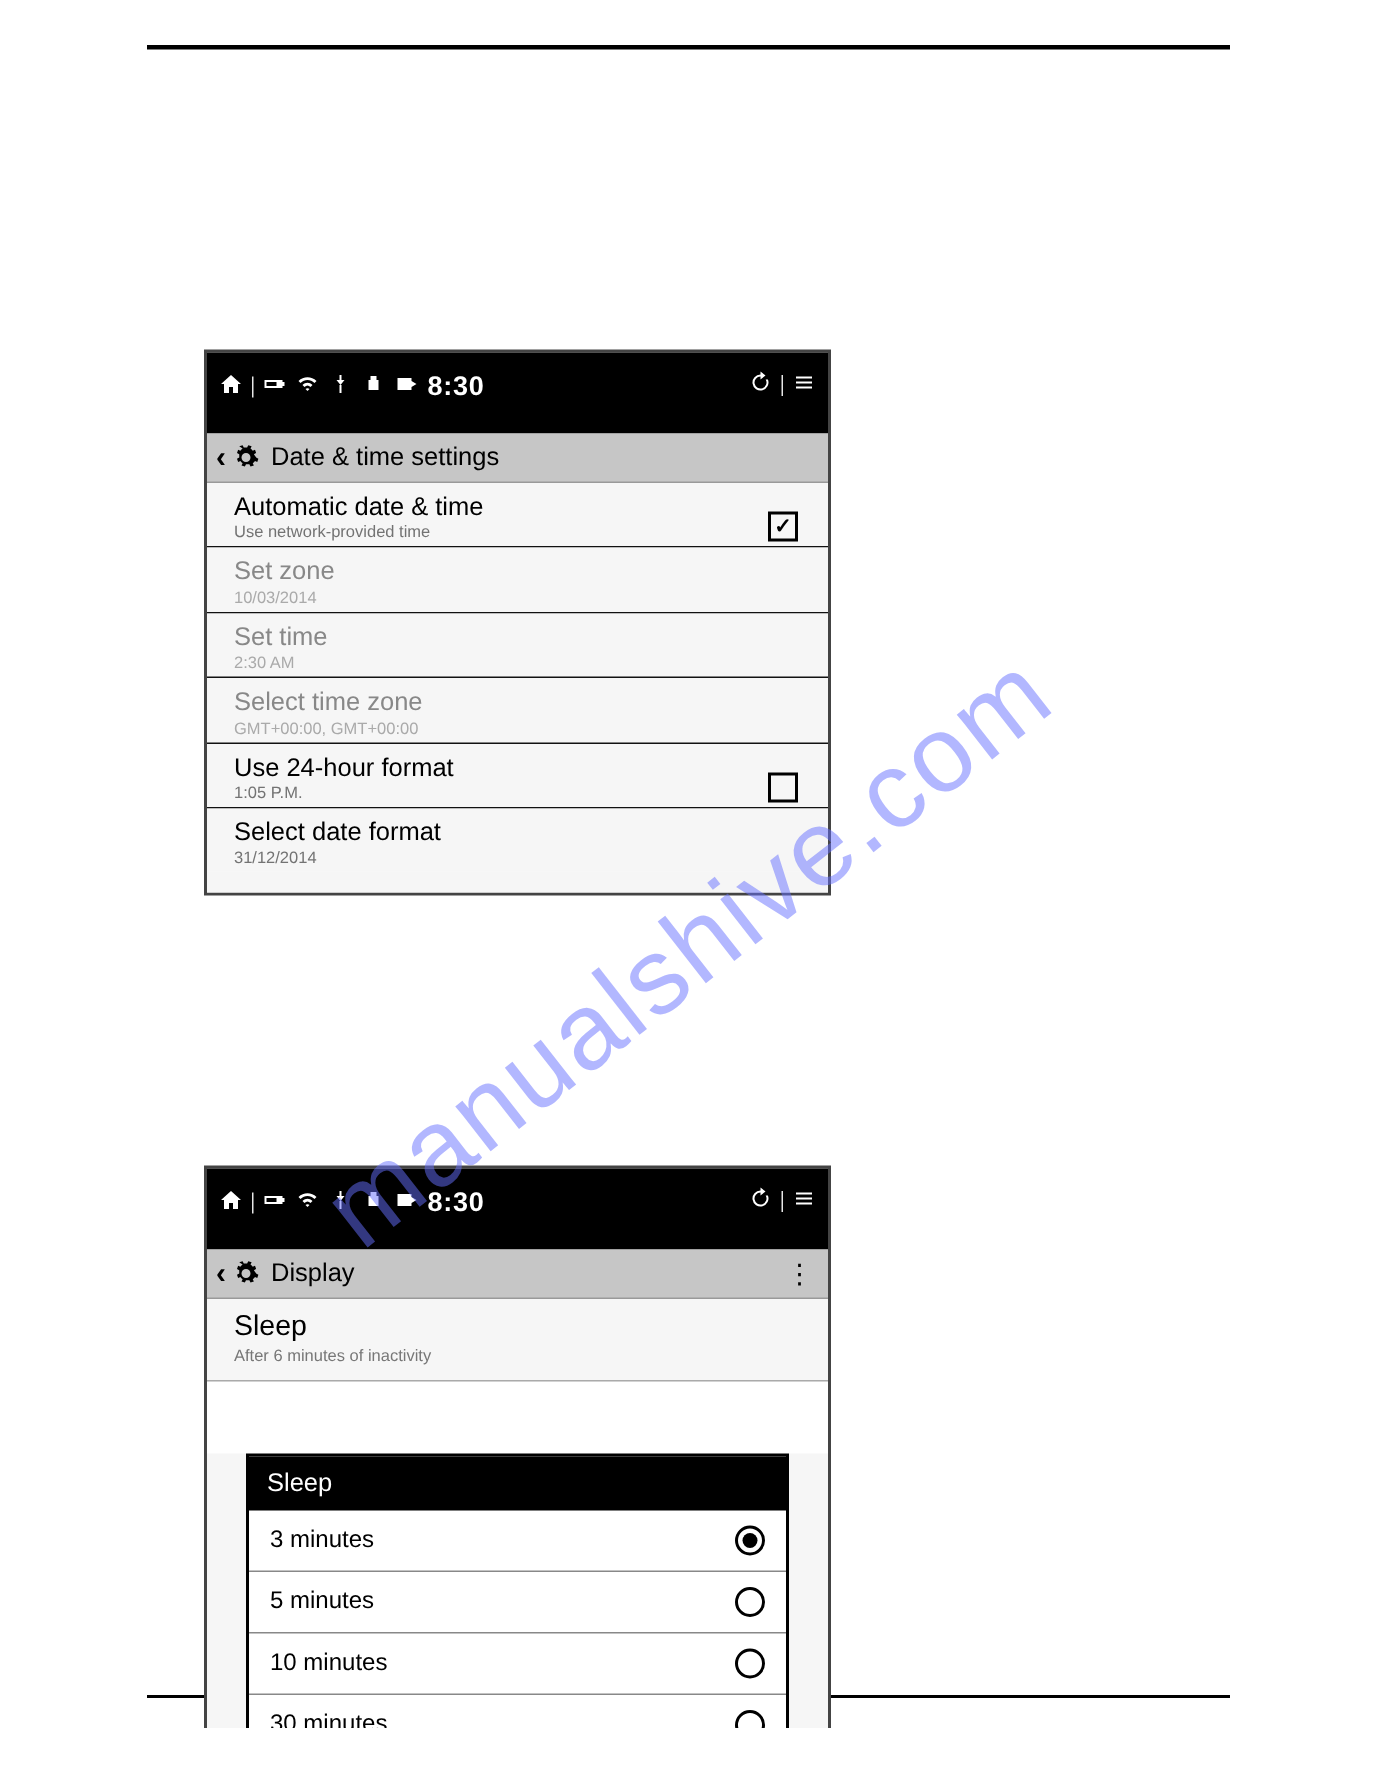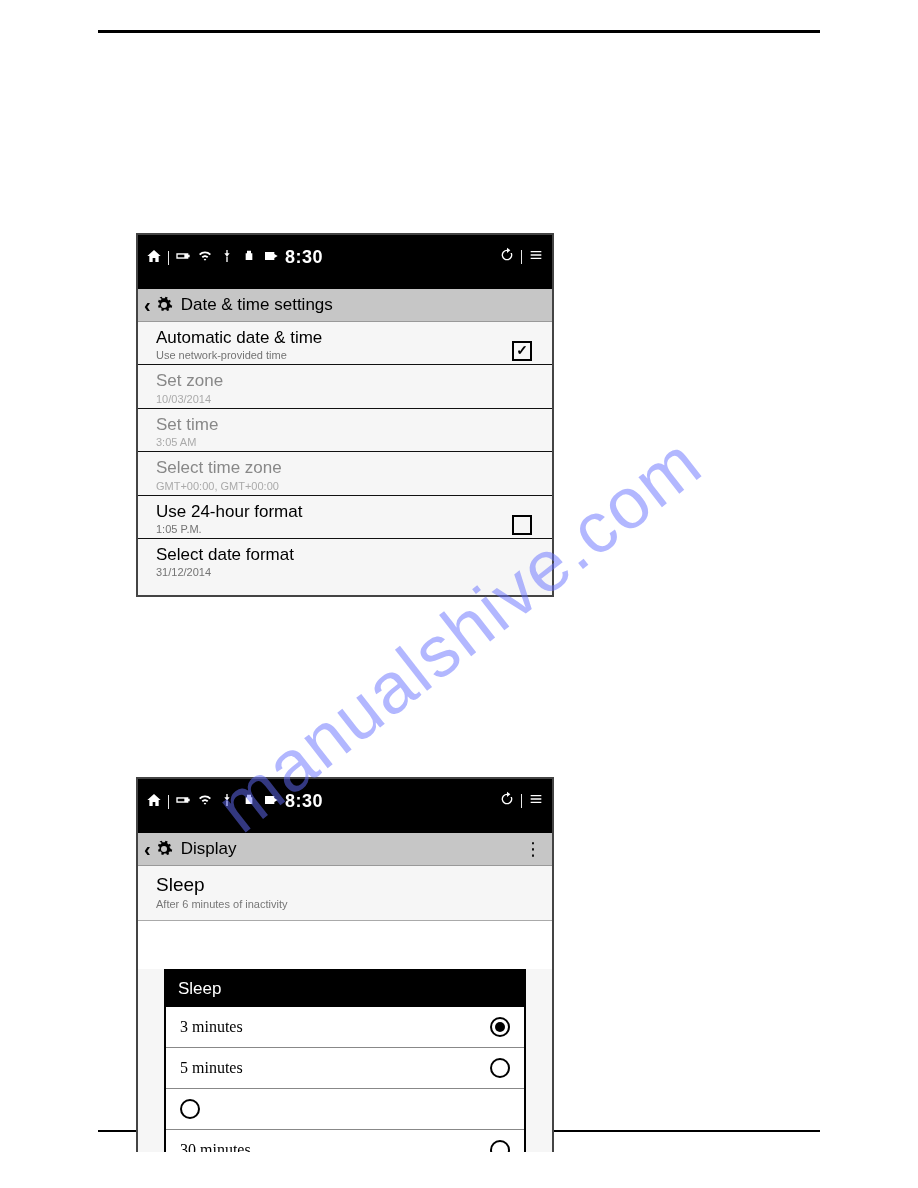--- a/index.html
+++ b/index.html
@@ -104,21 +104,21 @@
   .dialog .dtitle {
     background: #000; color: #fff;
     font-size: 17px; padding: 8px 12px;
   }
   .drow {
     display: flex; align-items: center;
     padding: 10px 14px;
     border-bottom: 1px solid #888;
   }
   .drow:last-child { border-bottom: none; justify-content: center; }
-  .drow .dlabel { flex: 1; font-size: 16px; font-family: Liberation Serif, serif; }
+  .drow .dlabel { flex: 1; font-size: 16px; }
   .radio {
     width: 16px; height: 16px; border: 2px solid #000; border-radius: 50%;
     display: flex; align-items: center; justify-content: center;
   }
   .radio.sel::after {
     content: ""; width: 10px; height: 10px; background: #000; border-radius: 50%;
   }
   
   .watermark {
     position: absolute;
@@ -214,21 +214,21 @@
       </div>
       <div class="row">
         <div class="texts">
           <div class="title disabled">Set zone</div>
           <div class="sub disabled">10/03/2014</div>
         </div>
       </div>
       <div class="row">
         <div class="texts">
           <div class="title disabled">Set time</div>
-          <div class="sub disabled">3:05 AM</div>
+          <div class="sub disabled">2:30 AM</div>
         </div>
       </div>
       <div class="row">
         <div class="texts">
           <div class="title disabled">Select time zone</div>
           <div class="sub disabled">GMT+00:00, GMT+00:00</div>
         </div>
       </div>
       <div class="row">
         <div class="texts">
@@ -322,20 +322,21 @@
         <div class="dtitle">Sleep</div>
         <div class="drow">
           <div class="dlabel">3 minutes</div>
           <div class="radio sel"></div>
         </div>
         <div class="drow">
           <div class="dlabel">5 minutes</div>
           <div class="radio"></div>
         </div>
         <div class="drow">
+          <div class="dlabel">10 minutes</div>
           <div class="radio"></div>
         </div>
         <div class="drow">
           <div class="dlabel">30 minutes</div>
           <div class="radio"></div>
         </div>
       </div>
     </div>
   </div>
 

